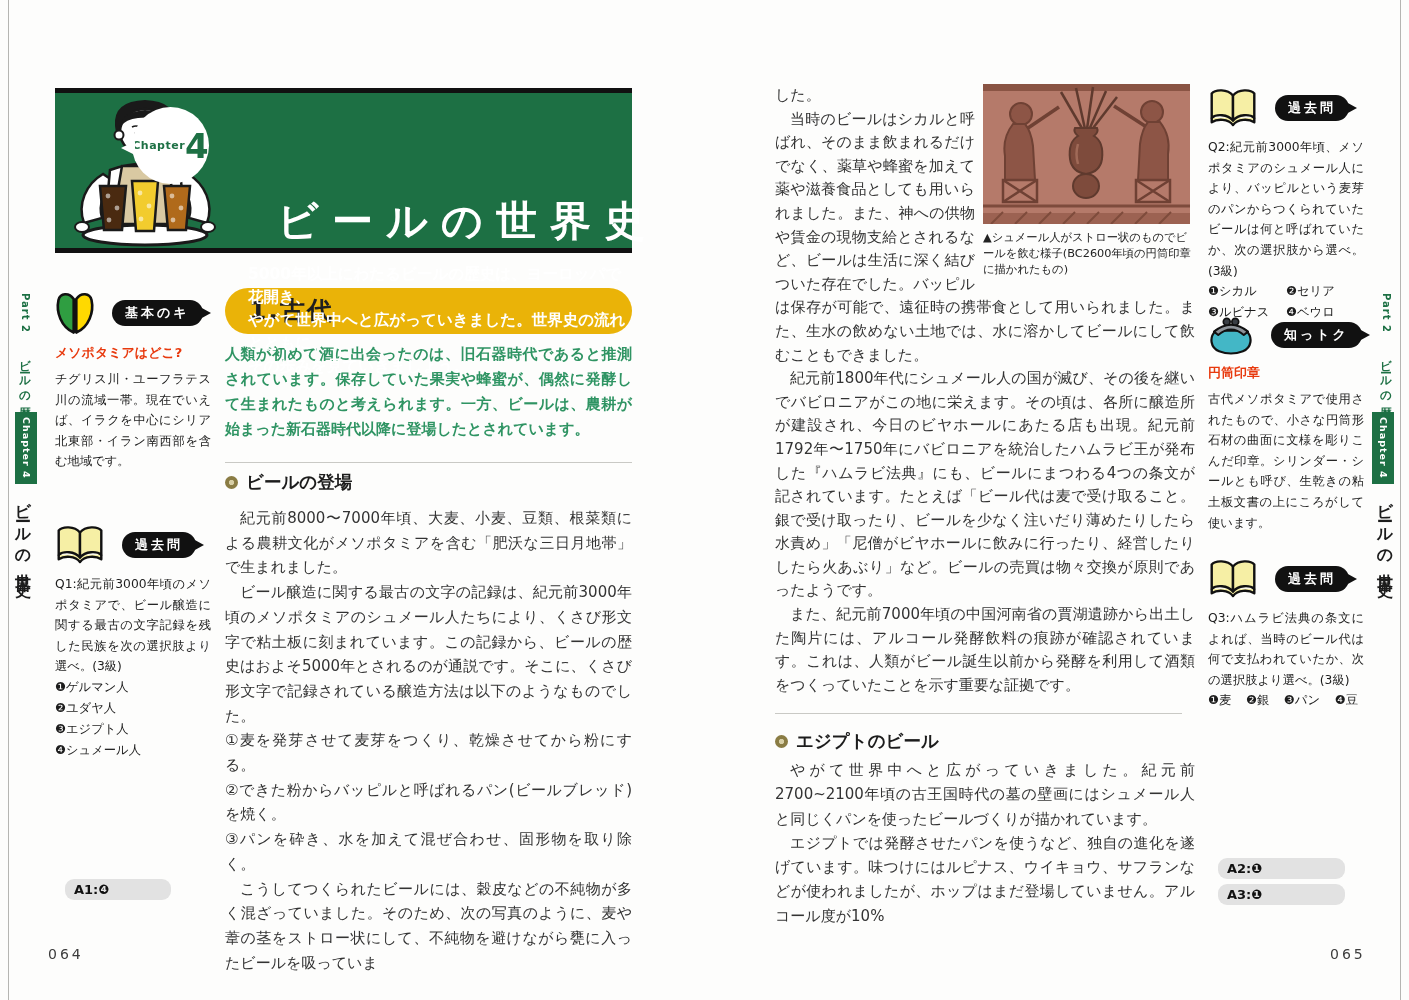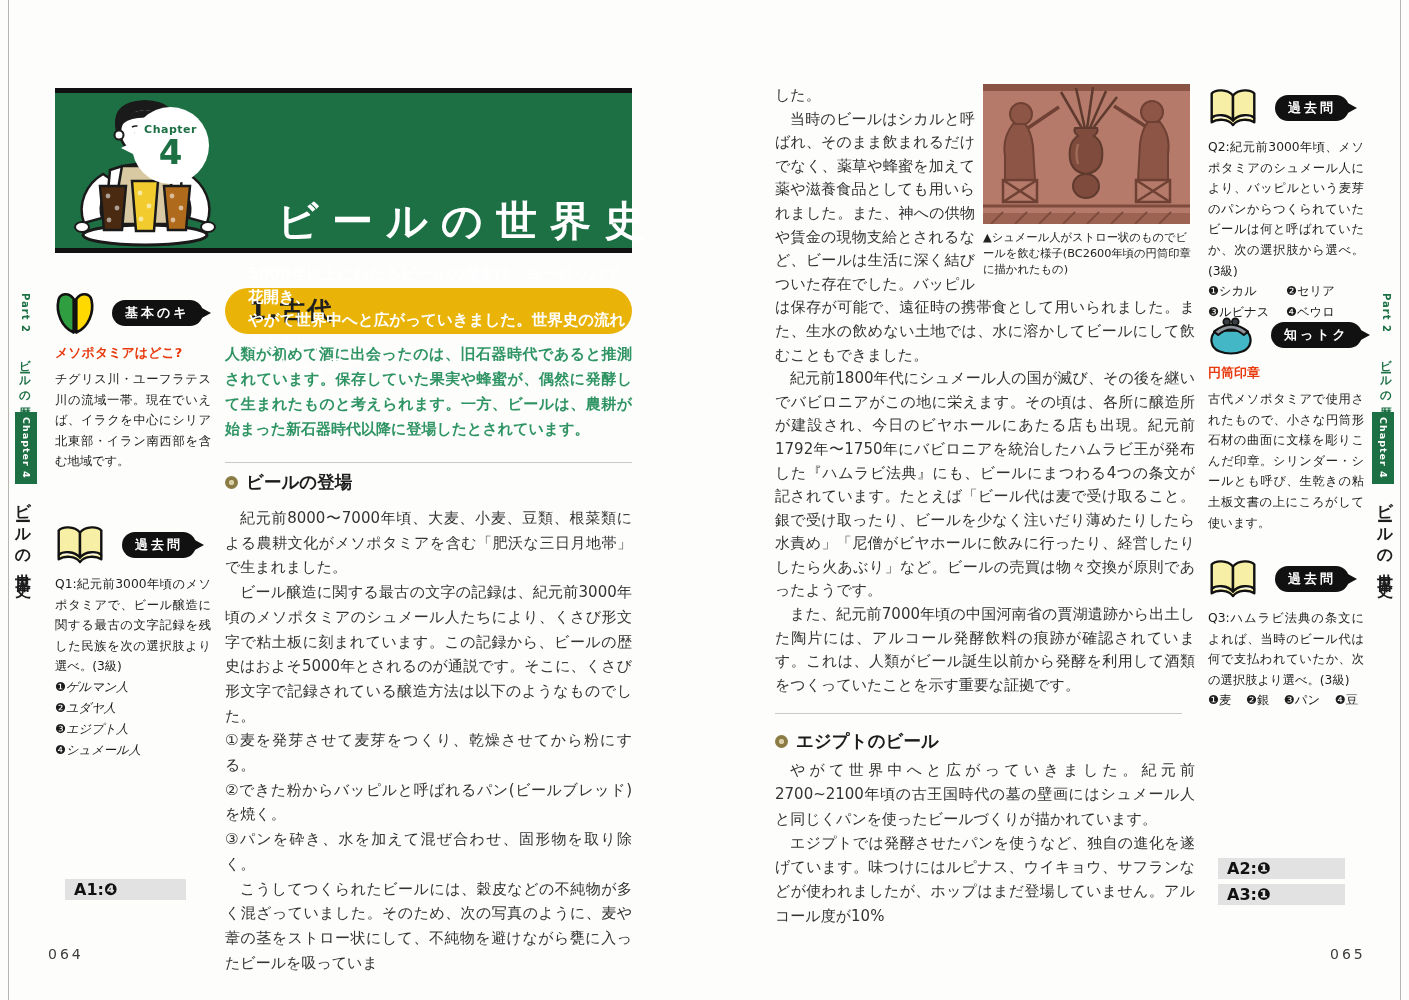--- a/index.html
+++ b/index.html
@@ -20,42 +20,42 @@
     writing-mode:vertical-rl; display:flex; align-items:center; justify-content:center;
     font-size:9.5px; font-weight:bold; letter-spacing:1px; }
   .rail-title { position:absolute; writing-mode:vertical-rl; color:#1c1c1c;
     font-size:16px; font-weight:bold; letter-spacing:4px; }
 
   
   .banner { position:absolute; left:55px; top:88px; width:577px; height:165px;
     background:#1d7044; border-top:5px solid #111; border-bottom:5px solid #111; }
   .waiter { position:absolute; left:58px; top:96px; z-index:3; }
   .chapter-bubble { position:absolute; left:132px; top:107px; width:77px; height:77px;
-    background:#fff; border-radius:50%; z-index:4; display:flex; flex-direction:column;
+    background:#fff; border-radius:50%; z-index:4; display:flex; flex-direction:row;
     align-items:center; justify-content:center; color:#1d7044; }
   .chapter-bubble::before { content:""; position:absolute; left:-11px; top:34px;
     border-top:7px solid transparent; border-bottom:7px solid transparent; border-right:14px solid #fff; }
   .chapter-word { font-size:11px; font-weight:bold; letter-spacing:.5px; }
   .chapter-num { font-size:34px; font-weight:bold; line-height:32px; }
   .banner-title { position:absolute; left:222px; top:101px; color:#fff; font-size:41px;
     font-weight:bold; letter-spacing:13px; white-space:nowrap; z-index:2; }
   .banner-sub { position:absolute; left:193px; top:170px; color:#fff; font-size:15.5px;
     font-weight:bold; line-height:23px; white-space:pre-line; z-index:2; }
 
   
   .mbox { position:absolute; width:156px; }
   .mbox-head { display:flex; align-items:center; gap:17px; margin-bottom:9px; }
   .pill { position:relative; background:#111; color:#fff; border-radius:14px; height:26px;
     line-height:26px; padding:0 13px; font-size:13px; font-weight:bold; letter-spacing:3px;
     white-space:nowrap; }
   .pill::after { content:""; position:absolute; right:-8px; top:7px;
     border-top:6px solid transparent; border-bottom:6px solid transparent; border-left:11px solid #111; }
   .red-title { color:#e8390d; font-size:13px; font-weight:bold; margin-bottom:7px; }
   .mbox-text { font-size:12.3px; line-height:20.6px; color:#1c1c1c; text-align:justify; }
-  .opt-list div { font-size:12.3px; line-height:21px; color:#1c1c1c;font-style:italic; }
+  .opt-list div { font-size:12.3px; line-height:21px; color:#1c1c1c; }
   .opt-grid { display:grid; grid-template-columns:1fr 1fr; }
   .opt-grid div { font-size:12.3px; line-height:21px; color:#1c1c1c; }
   .opt-row { display:flex; justify-content:space-between; width:150px; }
   .opt-row div { font-size:12.3px; line-height:21px; color:#1c1c1c; }
 
   
   .sec-bar { position:absolute; left:225px; top:288px; width:407px; height:46px;
     background:#eab308; border-radius:24px; line-height:46px; padding-left:24px;
     font-size:25px; font-weight:bold; letter-spacing:2px; color:#1f1f1f; }
   .intro { position:absolute; left:225px; top:342px; width:407px; color:#2f9463;
@@ -66,22 +66,22 @@
   .bullet { width:13px; height:13px; border-radius:50%; flex:0 0 auto;
     background:radial-gradient(circle,#d8cfa6 0 30%,#8a7c44 31% 100%); }
   .bodycol { position:absolute; font-size:15px; line-height:24.7px; color:#333;
     text-align:justify; }
   .bodycol p.ind { text-indent:1em; }
   .rflow { line-height:23.6px; }
   .figure { float:right; width:212px; margin-left:8px; margin-bottom:12px; }
   .figure svg { display:block; }
   .caption { font-size:11.3px; line-height:15.8px; color:#222; margin-top:6px; text-align:left; }
 
-  .answer { position:absolute; background:#e2e2e2; font-size:16px; font-weight:bold;
-    color:#111; line-height:21px; height:21px; padding-left:9px; }
+  .answer { position:absolute; background:#e2e2e2; font-size:13px; font-weight:bold;
+    color:#111; line-height:21px; height:21px; padding-left:9px;border-radius:9px; }
   .pagenum { position:absolute; font-size:14px; letter-spacing:3px; color:#3c3c3c; }
 </style>
 </head>
 <body>
 
 <div class="edge l"></div>
 <div class="edge r"></div>
 
 <div class="rail-part" style="left:16px; top:293px;">
   <span class="plabel">Part 2</span>
@@ -167,21 +167,21 @@
   </div>
   <div class="mbox-text">Q1:紀元前3000年頃のメソポタミアで、ビール醸造に関する最古の文字記録を残した民族を次の選択肢より選べ。(3級)</div>
   <div class="opt-list">
     <div>❶ゲルマン人</div>
     <div>❷ユダヤ人</div>
     <div>❸エジプト人</div>
     <div>❹シュメール人</div>
   </div>
 </div>
 
-<div class="answer" style="left:65px; top:879px; width:121px;">A1:❹</div>
+<div class="answer" style="left:65px; top:879px; width:106px;">A1:❹</div>
 <div class="pagenum" style="left:48px; top:946px;">064</div>
 
 <div class="sec-bar">1.古代</div>
 <div class="intro">人類が初めて酒に出会ったのは、旧石器時代であると推測されています。保存していた果実や蜂蜜が、偶然に発酵して生まれたものと考えられます。一方、ビールは、農耕が始まった新石器時代以降に登場したとされています。</div>
 <div class="divider" style="left:225px; top:462px;"></div>
 <div class="subhead" style="left:225px; top:470px;">
   <span class="bullet"></span>
   <span>ビールの登場</span>
 </div>
 <div class="bodycol" style="left:225px; top:506px; width:407px;">

